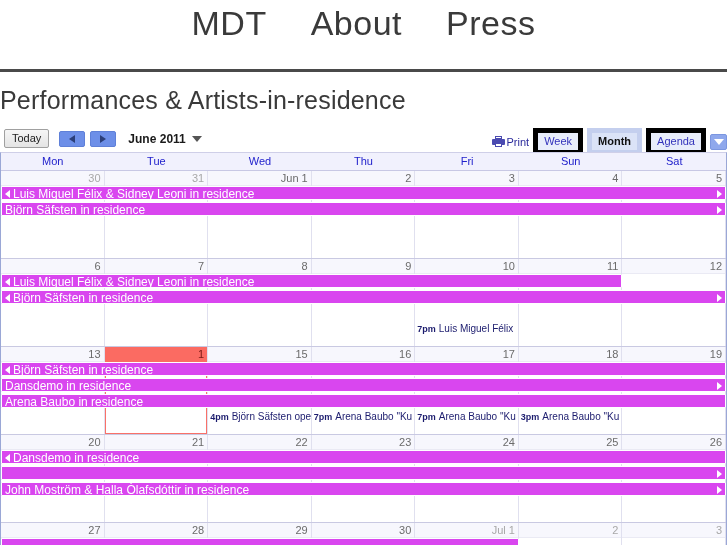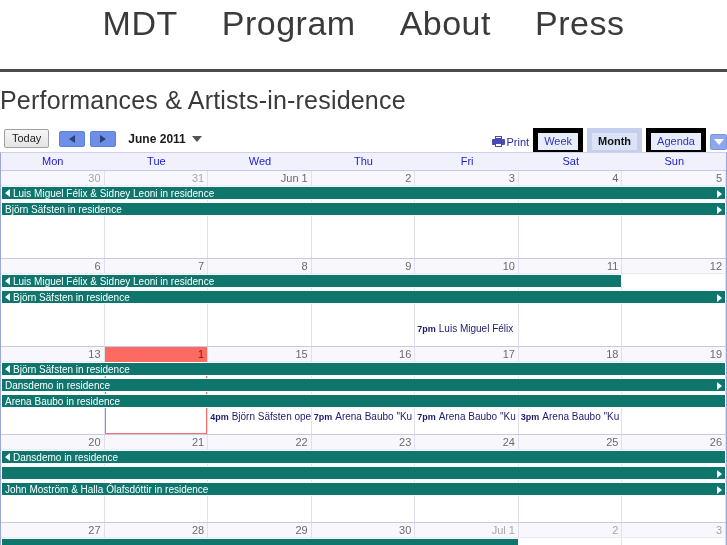--- a/index.html
+++ b/index.html
@@ -213,23 +213,23 @@
   
   .evt-layer {
     position: absolute;
     left: 0; right: 0; top: 15px;
     pointer-events: none;
   }
   .evt {
     position: absolute;
     height: 14px;
     line-height: 14px;
-    background: #0f766e;
+    background: #d946ef;
     color: #ffffff;
-    font-size: 10px;
+    font-size: 12px;
     white-space: nowrap;
     overflow: hidden;
     padding: 0 3px;
     border: 1px solid #ffffff;
     border-radius: 1px;
     pointer-events: auto;
     cursor: pointer;
     font-family: "Liberation Sans", sans-serif;
   }
   .evt .capL, .evt .capR {
@@ -255,21 +255,20 @@
     cursor: pointer;
     padding: 0 2px;
   }
   .evt-timed b { font-weight: bold; font-size: 9px; margin-right: 3px; }
 </style>
 </head>
 <body>
 
 <div class="site-nav">
   <a href="#">MDT</a>
-  <a href="#">Program</a>
   <a href="#">About</a>
   <a href="#">Press</a>
 </div>
 <div class="nav-rule"></div>
 <div class="page-title">Performances &amp; Artists-in-residence</div>
 
 <div class="gcal">
 
   <div class="gcal-toolbar">
     <button class="btn-today">Today</button>
@@ -302,22 +301,22 @@
     </div>
   </div>
 
   <div class="grid">
     <div class="dow-row">
       <div class="dow">Mon</div>
       <div class="dow">Tue</div>
       <div class="dow">Wed</div>
       <div class="dow">Thu</div>
       <div class="dow">Fri</div>
+      <div class="dow">Sun</div>
       <div class="dow">Sat</div>
-      <div class="dow">Sun</div>
     </div>
 
     <div id="weeks-host">
         <div class="week w1">
           <div class="daycell other">
             <div class="numbar"></div>
             <div class="num">30</div>
           </div>
           <div class="daycell other">
             <div class="numbar"></div>

